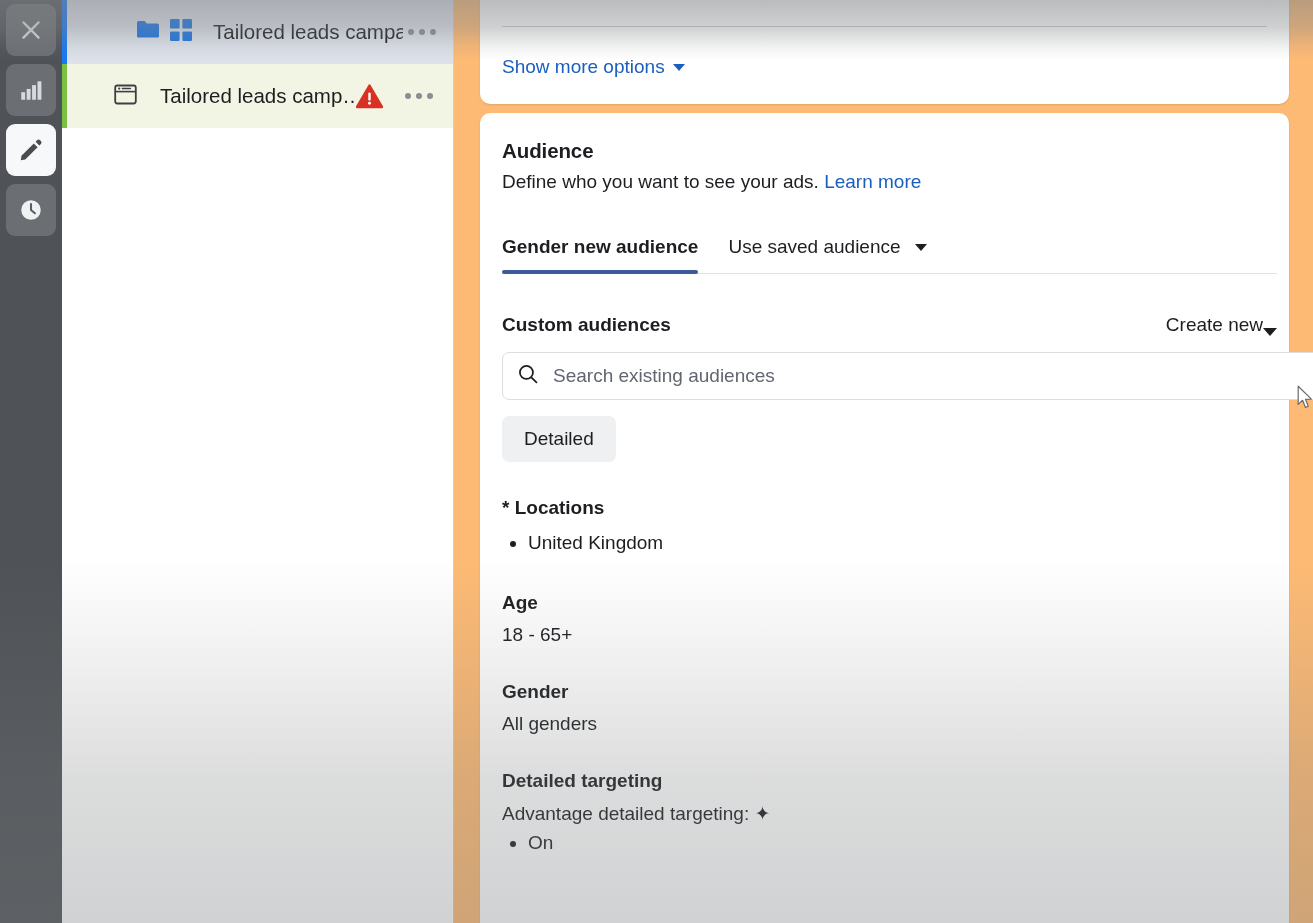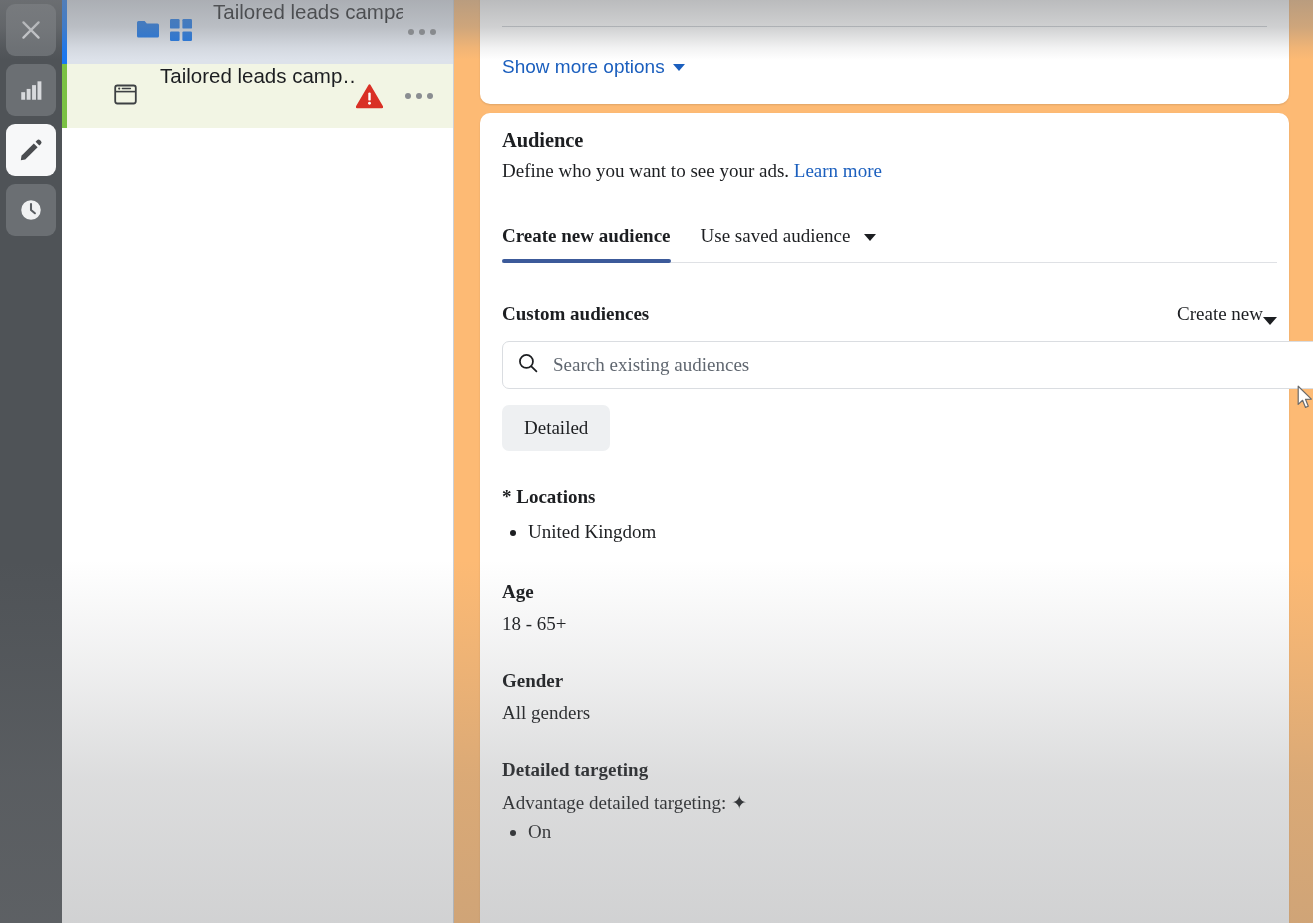--- a/index.html
+++ b/index.html
@@ -54,20 +54,21 @@
     left: 62px; top: 0;
     width: 392px; height: 923px;
     background: #ffffff;
     border-right: 1px solid #ccd0d5;
     z-index: 3;
   }
   .tree-row {
     position: relative;
     height: 64px;
     display: flex;
+    align-items: center;
     cursor: pointer;
   }
   .tree-row .stripe {
     position: absolute;
     left: 0; top: 0; bottom: 0;
     width: 5px;
   }
   .tree-row.campaign {
     background: #dde2ea;
   }
@@ -158,21 +159,21 @@
     gap: 8px;
   }
   .caret {
     width: 0; height: 0;
     border-left: 6px solid transparent;
     border-right: 6px solid transparent;
     border-top: 7px solid currentColor;
     display: inline-block;
   }
 
-  .card-inner { padding: 16px 22px 0 22px; font-family: Liberation Serif, serif; }
+  .card-inner { padding: 26px 22px 0 22px; }
 
   .section-title {
     font-size: 20.5px;
     font-weight: bold;
     color: #1c1e21;
     margin: 0 0 8px 0;
     letter-spacing: -0.1px;
   }
   .section-sub {
     font-size: 19px;
@@ -458,21 +459,21 @@
         <h2 class="section-title">Audience</h2>
 
         <p class="section-sub">
           <span>Define who you want to see your ads.</span>
           <a>Learn more</a>
         </p>
 
         
         <div class="tabs">
           <div class="tab active">
-            <span>Create new audience</span>
+            <span>Gender new audience</span>
           </div>
           <div class="tab-gap"></div>
           <div class="tab">
             <span>Use saved audience</span>
             <span class="caret"></span>
           </div>
         </div>
 
         
         <div class="ca-head">

